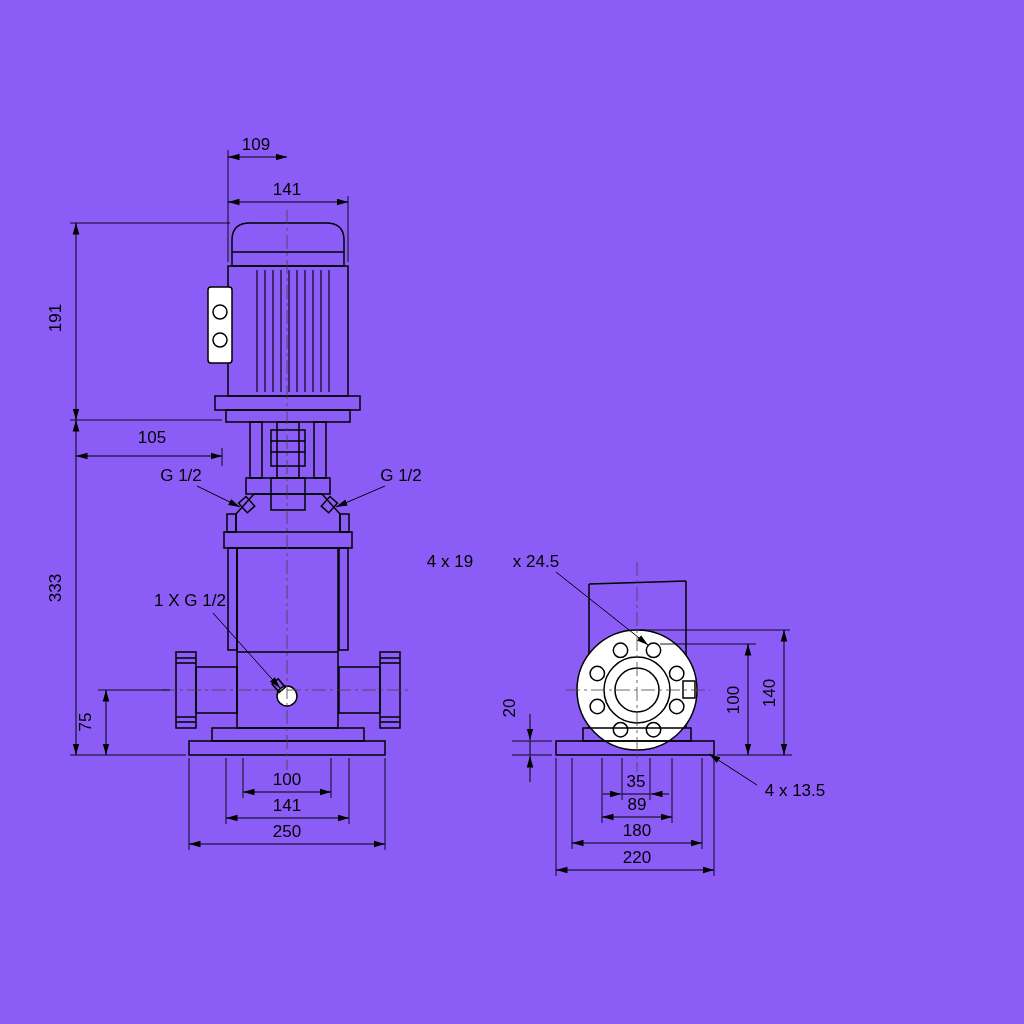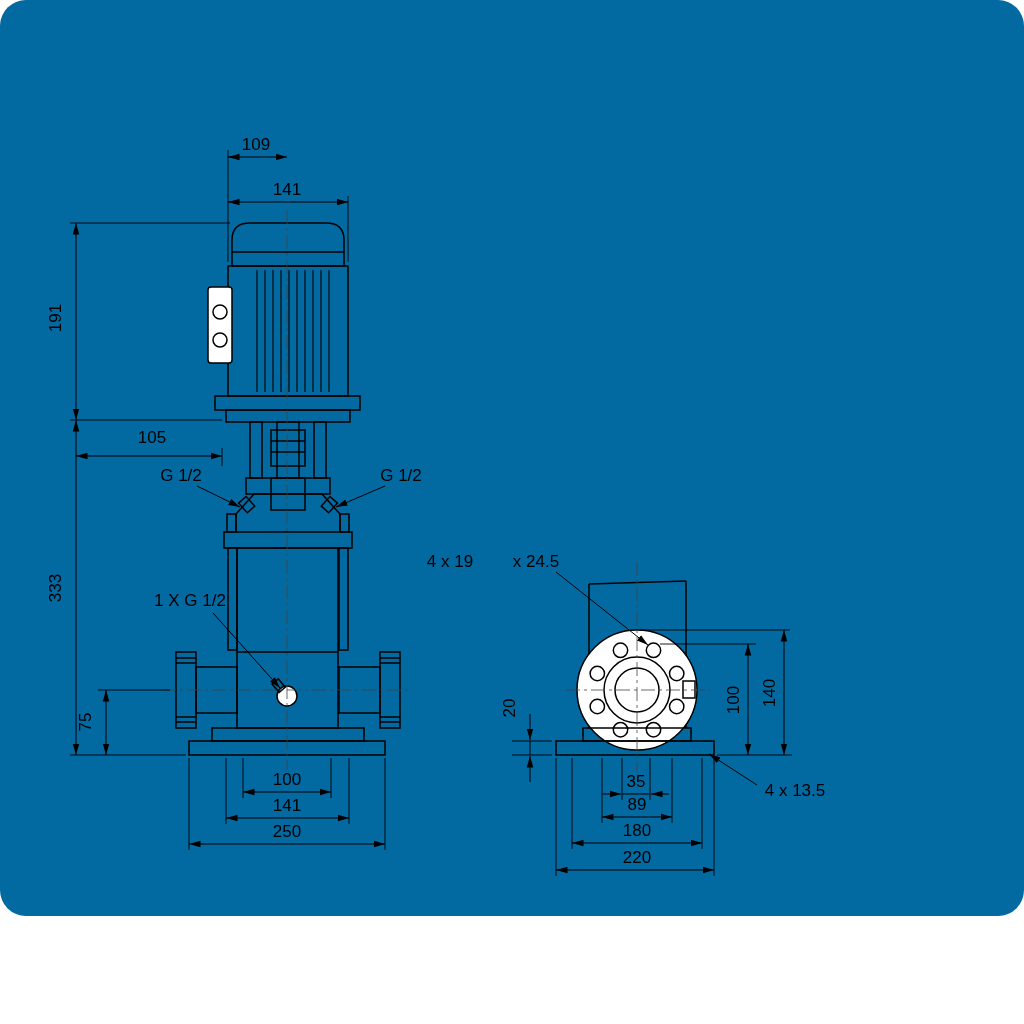--- a/index.html
+++ b/index.html
@@ -1,21 +1,20 @@
 <!DOCTYPE html>
 <html><head>
 <meta charset="utf-8">
 <style>
   html,body{margin:0;padding:0;background:#ffffff;}
   .canvas{
     position:relative;
-    width:1024px;height:916px;
-    background:#0369a1;
+    width:1024px;height:1024px;
+    background:#8b5cf6;
     font-family:"Liberation Sans", sans-serif;
-    border-radius:26px;
   }
   svg{position:absolute;left:0;top:0;}
   .obj{stroke:#000;stroke-width:1.5;fill:none;stroke-linejoin:miter;}
   .objf{stroke:#000;stroke-width:1.5;fill:#fff;}
   .dim{stroke:#000;stroke-width:1;fill:none;}
   .ext{stroke:#000;stroke-width:0.9;fill:none;}
   .cl{stroke:#444;stroke-width:0.8;fill:none;stroke-dasharray:14 4 3 4;}
   text{fill:#000;font-size:17px;font-family:"Liberation Sans", sans-serif;}
 </style>
 </head>

